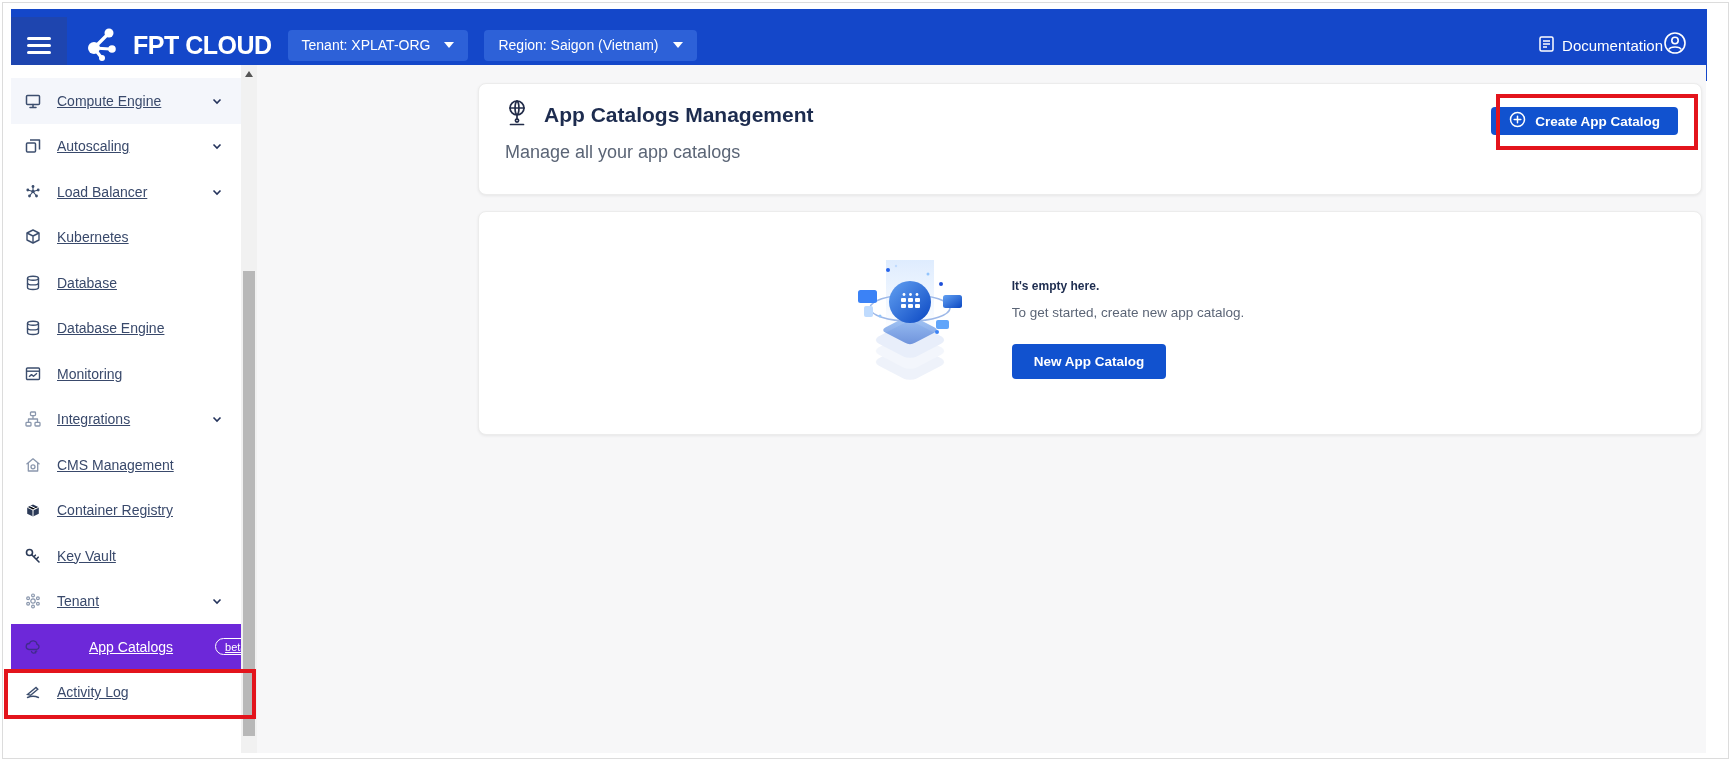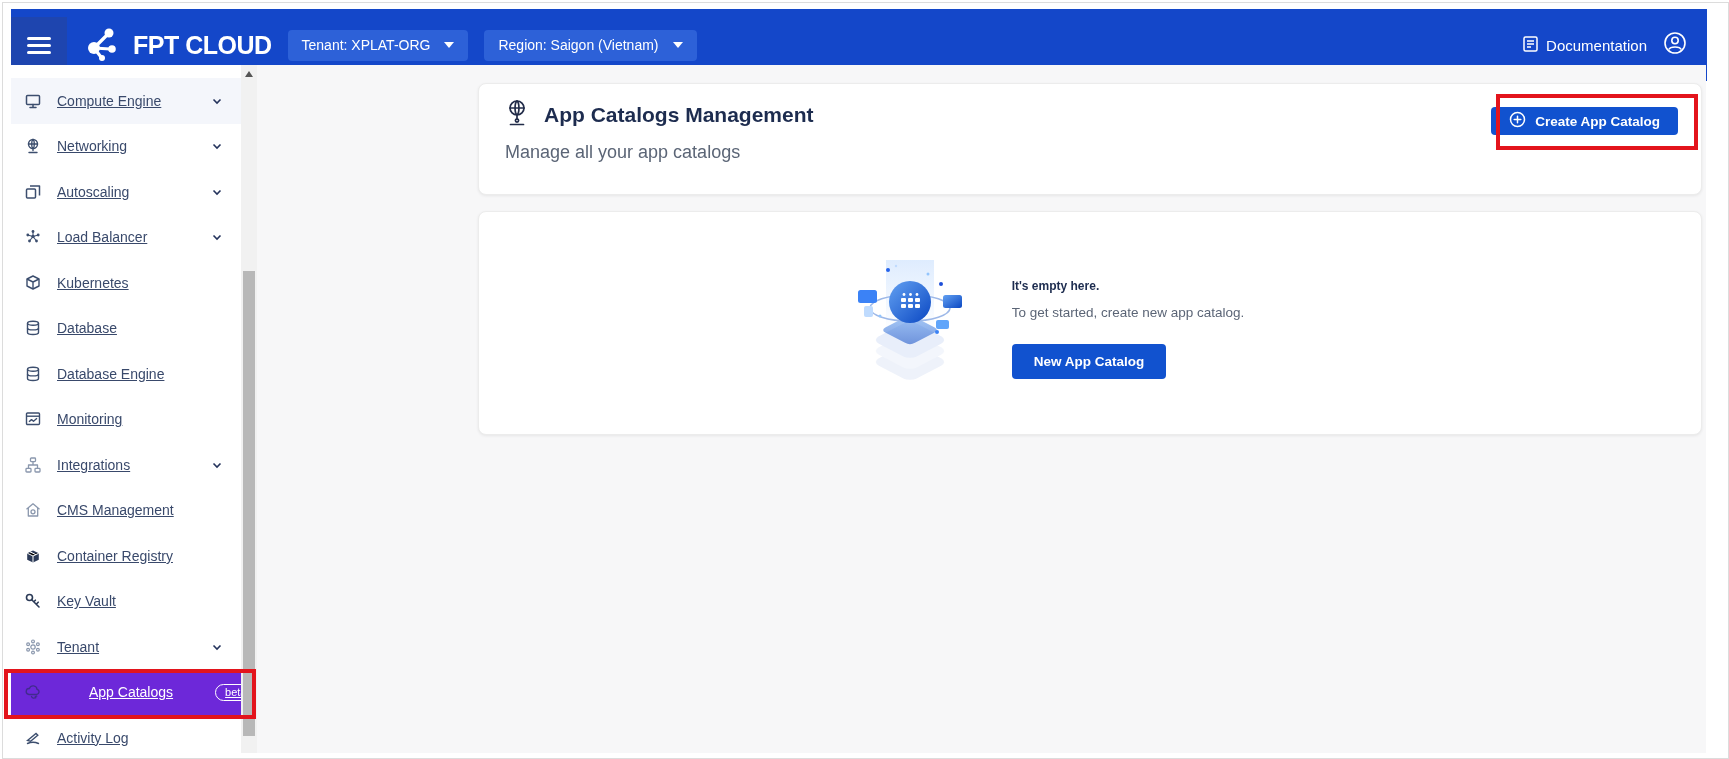--- a/index.html
+++ b/index.html
@@ -10,21 +10,21 @@
   
   .topbar{position:absolute;left:8px;top:6px;width:1696px;height:72px;background:#1447c9;display:flex;align-items:center;}
   .hamburger-block{width:56px;height:56px;background:#1e45af;display:flex;align-items:center;justify-content:center;cursor:pointer;flex:0 0 auto;}
   .hamburger{display:flex;flex-direction:column;gap:4px;}
   .hamburger span{display:block;width:24px;height:3px;background:#fff;border-radius:2px;}
   .logo{display:flex;align-items:center;gap:8px;margin-left:14px;flex:0 0 auto;}
   .logo-text{color:#fff;font-size:25px;font-weight:800;letter-spacing:-0.5px;white-space:nowrap;}
   .chip{display:flex;align-items:center;gap:14px;background:#2d61d8;border-radius:4px;height:31px;padding:0 14px;margin-left:16px;color:#fff;font-size:14px;cursor:pointer;white-space:nowrap;}
   .chip:first-of-type{margin-left:16px;}
   .caret{width:0;height:0;border-left:5px solid transparent;border-right:5px solid transparent;border-top:6px solid #fff;}
-  .topbar-right{margin-left:auto;display:flex;align-items:center;gap:16px;padding-right:20px;color:#fff;}
+  .topbar-right{margin-left:auto;display:flex;align-items:center;padding-right:20px;color:#fff;}
   .doc-link{display:flex;align-items:center;gap:7px;font-size:15px;cursor:pointer;}
 
   
   .sidebar{position:absolute;left:8px;top:62px;width:230px;height:688px;background:#fff;overflow:hidden;padding-top:13px;box-sizing:border-box;}
   .nav-item{height:45.5px;display:flex;align-items:center;padding:0 12px 0 12px;cursor:pointer;color:#39496b;font-size:14px;text-decoration:underline;}
   .nav-item .ic{width:20px;height:18px;display:flex;align-items:center;justify-content:center;margin-right:14px;flex:0 0 auto;}
   .nav-label{flex:1 1 auto;white-space:nowrap;}
   .chev{margin-left:auto;display:flex;align-items:center;padding-right:6px;}
   .nav-item.hovered{background:#f4f6fb;}
   .nav-item.selected{background:#6d28d9;color:#fff;gap:32px;}
@@ -122,34 +122,20 @@
         </svg>
       </span>
       <span class="nav-label">Compute Engine</span>
       <span class="chev">
             <svg width="12" height="12" viewBox="0 0 12 12" fill="none" stroke="#24335c" stroke-width="1.6">
               <path d="M2.5 4.5L6 8l3.5-3.5"></path>
             </svg>
           </span>
     </div>
 
-    <div class="nav-item">
-      <span class="ic">
-        <svg width="18" height="18" viewBox="0 0 18 18" fill="none" stroke="#3c4e6e" stroke-width="1.4" stroke-linecap="round">
-          <circle cx="9" cy="7" r="4.5"></circle>
-              <path d="M4.5 7h9M9 2.5c-1.8 1.3-1.8 7.7 0 9M9 2.5c1.8 1.3 1.8 7.7 0 9M9 11.5v2M5 15.5h8"></path>
-        </svg>
-      </span>
-      <span class="nav-label">Networking</span>
-      <span class="chev">
-            <svg width="12" height="12" viewBox="0 0 12 12" fill="none" stroke="#24335c" stroke-width="1.6">
-              <path d="M2.5 4.5L6 8l3.5-3.5"></path>
-            </svg>
-          </span>
-    </div>
 
     <div class="nav-item">
       <span class="ic">
         <svg width="18" height="18" viewBox="0 0 18 18" fill="none" stroke="#3c4e6e" stroke-width="1.5" stroke-linejoin="round">
           <rect x="2.5" y="6" width="9" height="9" rx="1"></rect>
               <path d="M6 3h9.5v9.5"></path>
         </svg>
       </span>
       <span class="nav-label">Autoscaling</span>
       <span class="chev">

